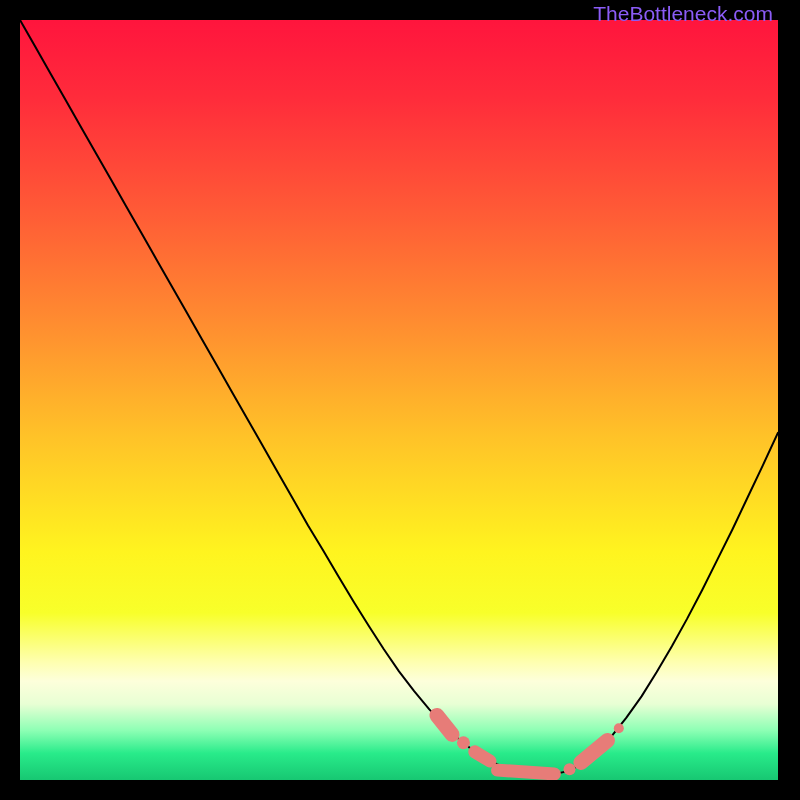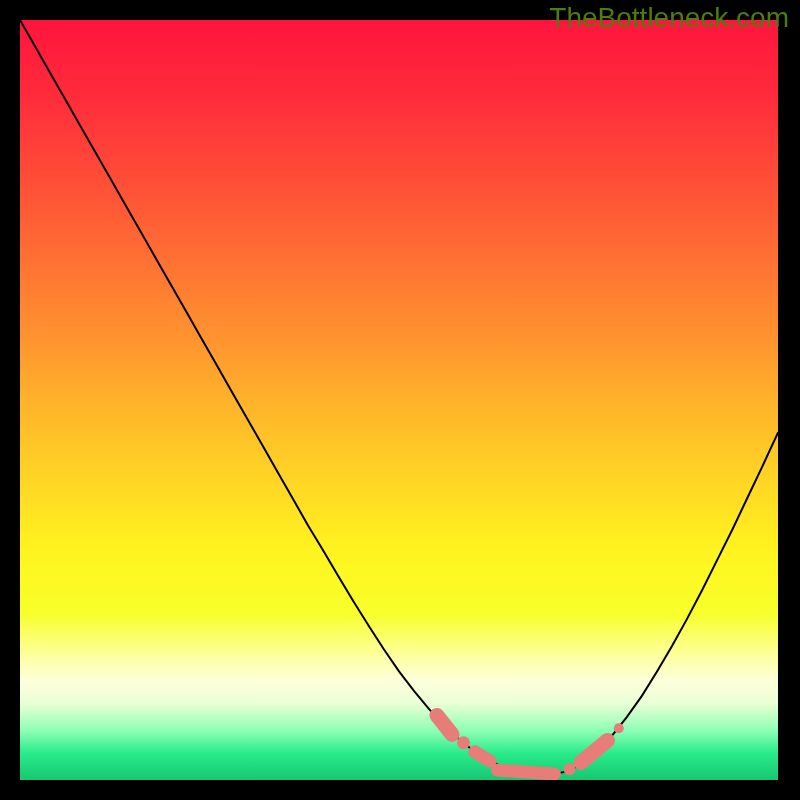--- a/index.html
+++ b/index.html
@@ -22,23 +22,23 @@
   .plot {
     position: absolute;
     left: 0;
     top: 0;
     width: 758px;
     height: 760px;
   }
   .watermark {
     position: absolute;
     top: 2px;
-    right: 11px;
-    color: #4d7c0f;
-    font-size: 28px;
+    right: 27px;
+    color: #8b5cf6;
+    font-size: 21px;
     letter-spacing: 0px;
     font-weight: 400;
   }
 </style>
 </head>
 <body>
 
 <div class="frame">
   <svg class="plot" viewBox="0 0 758 760" preserveAspectRatio="none">
     <defs>

